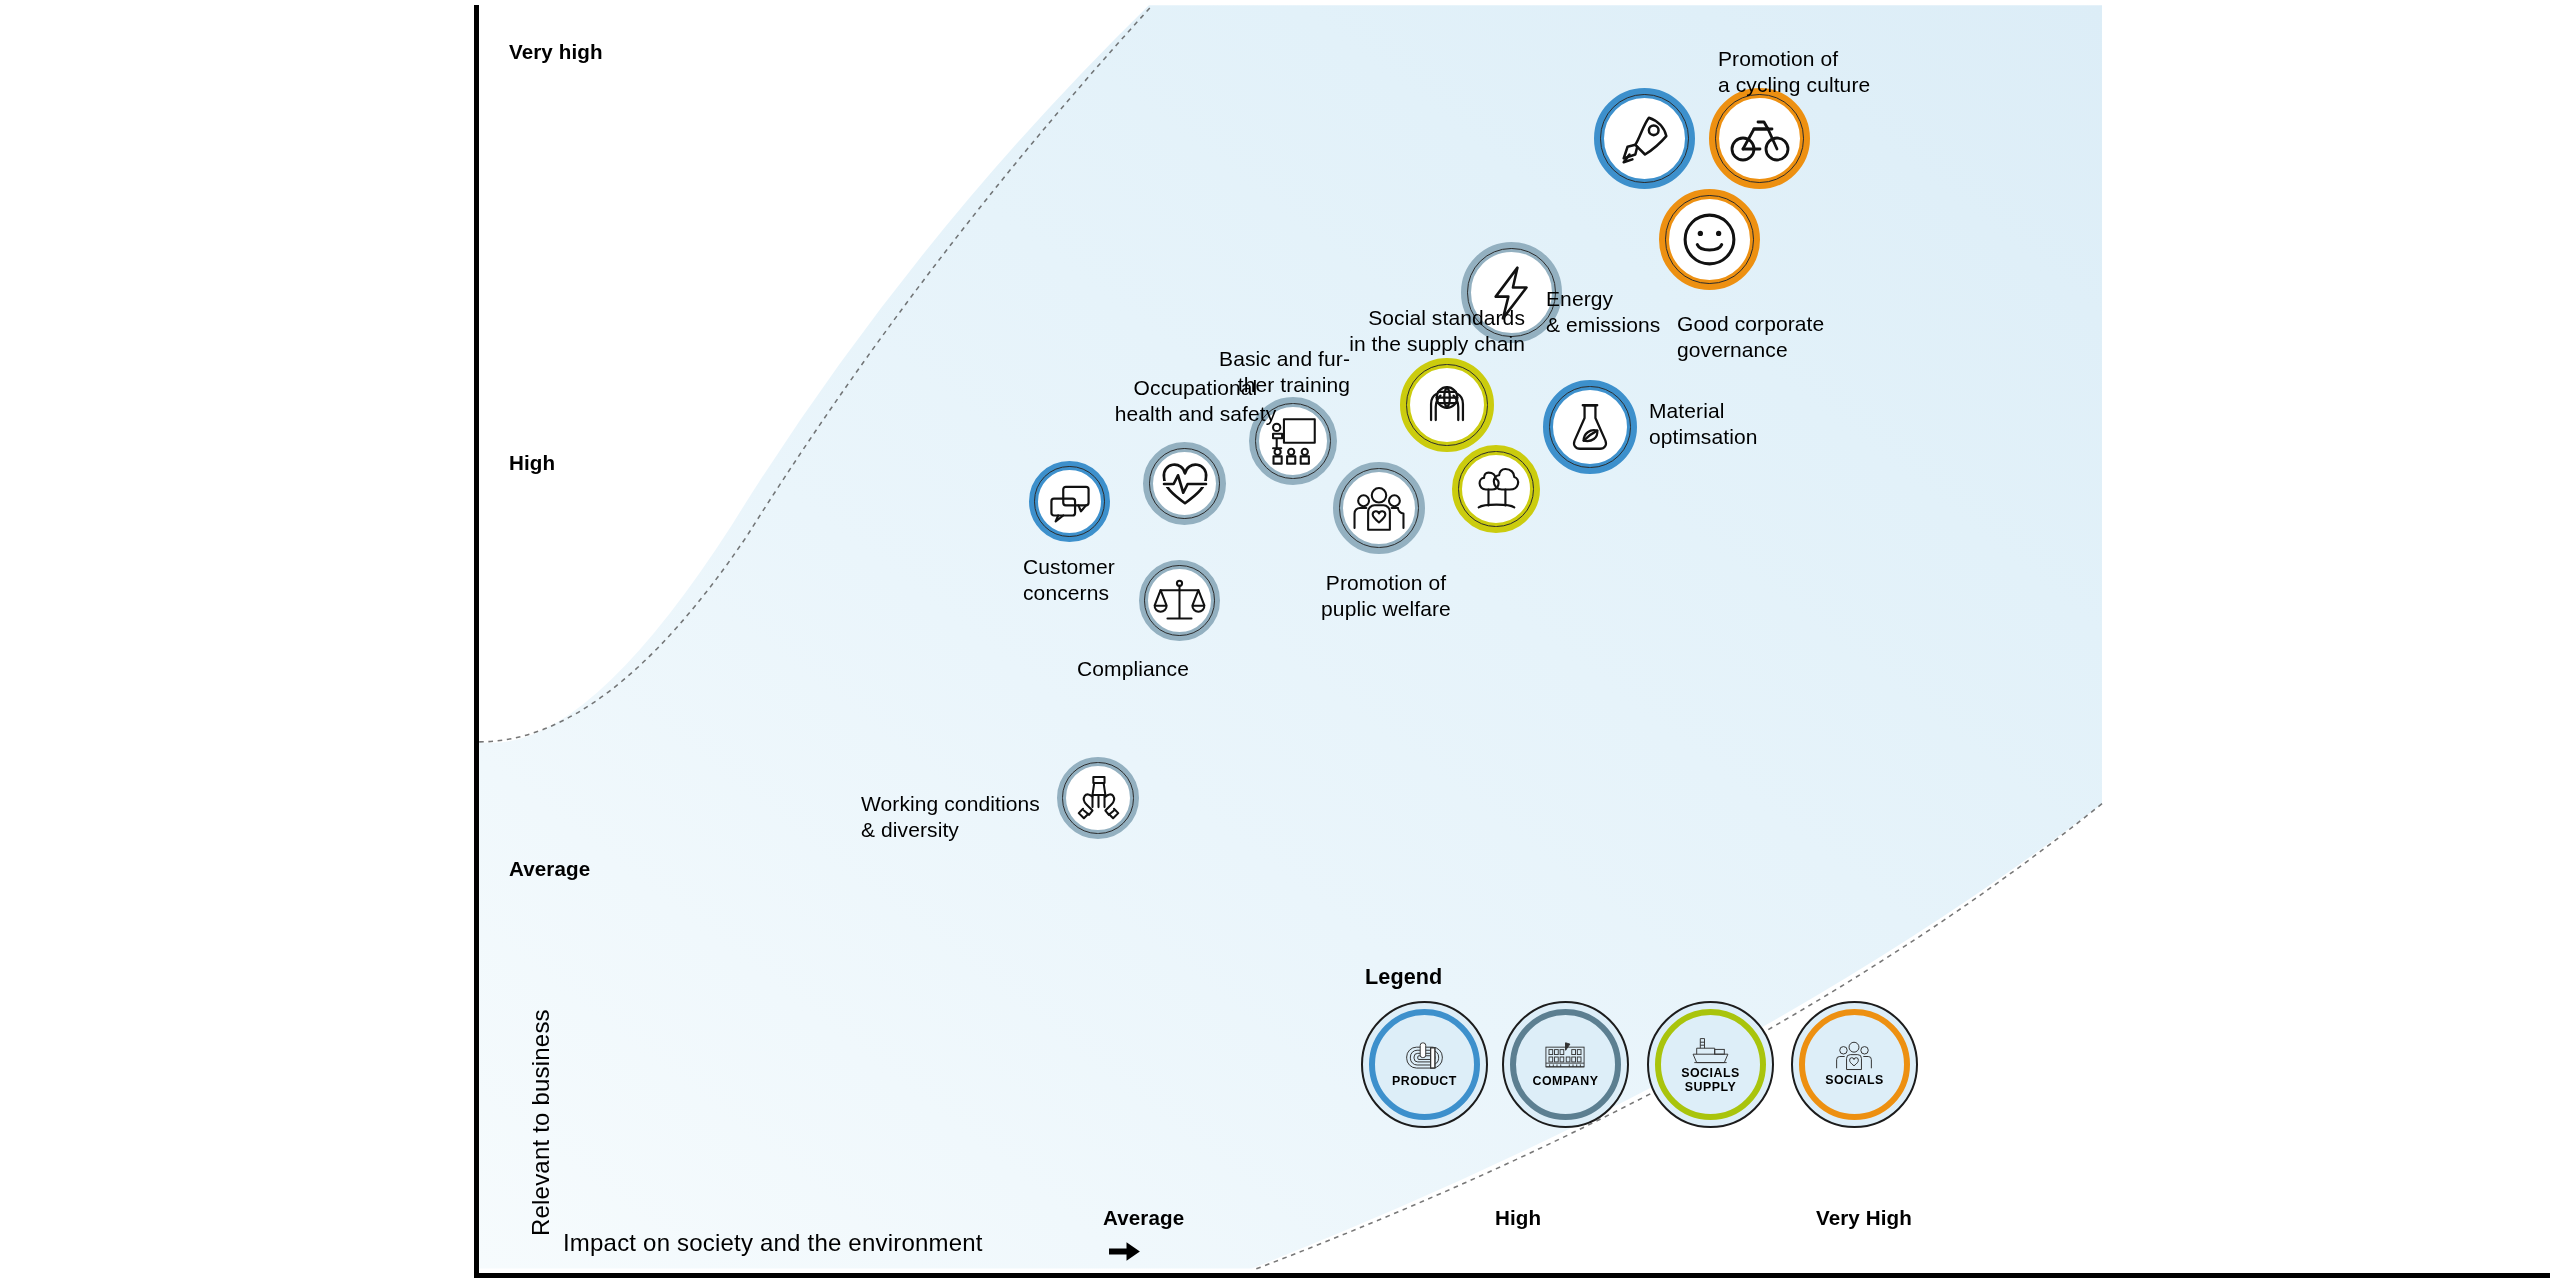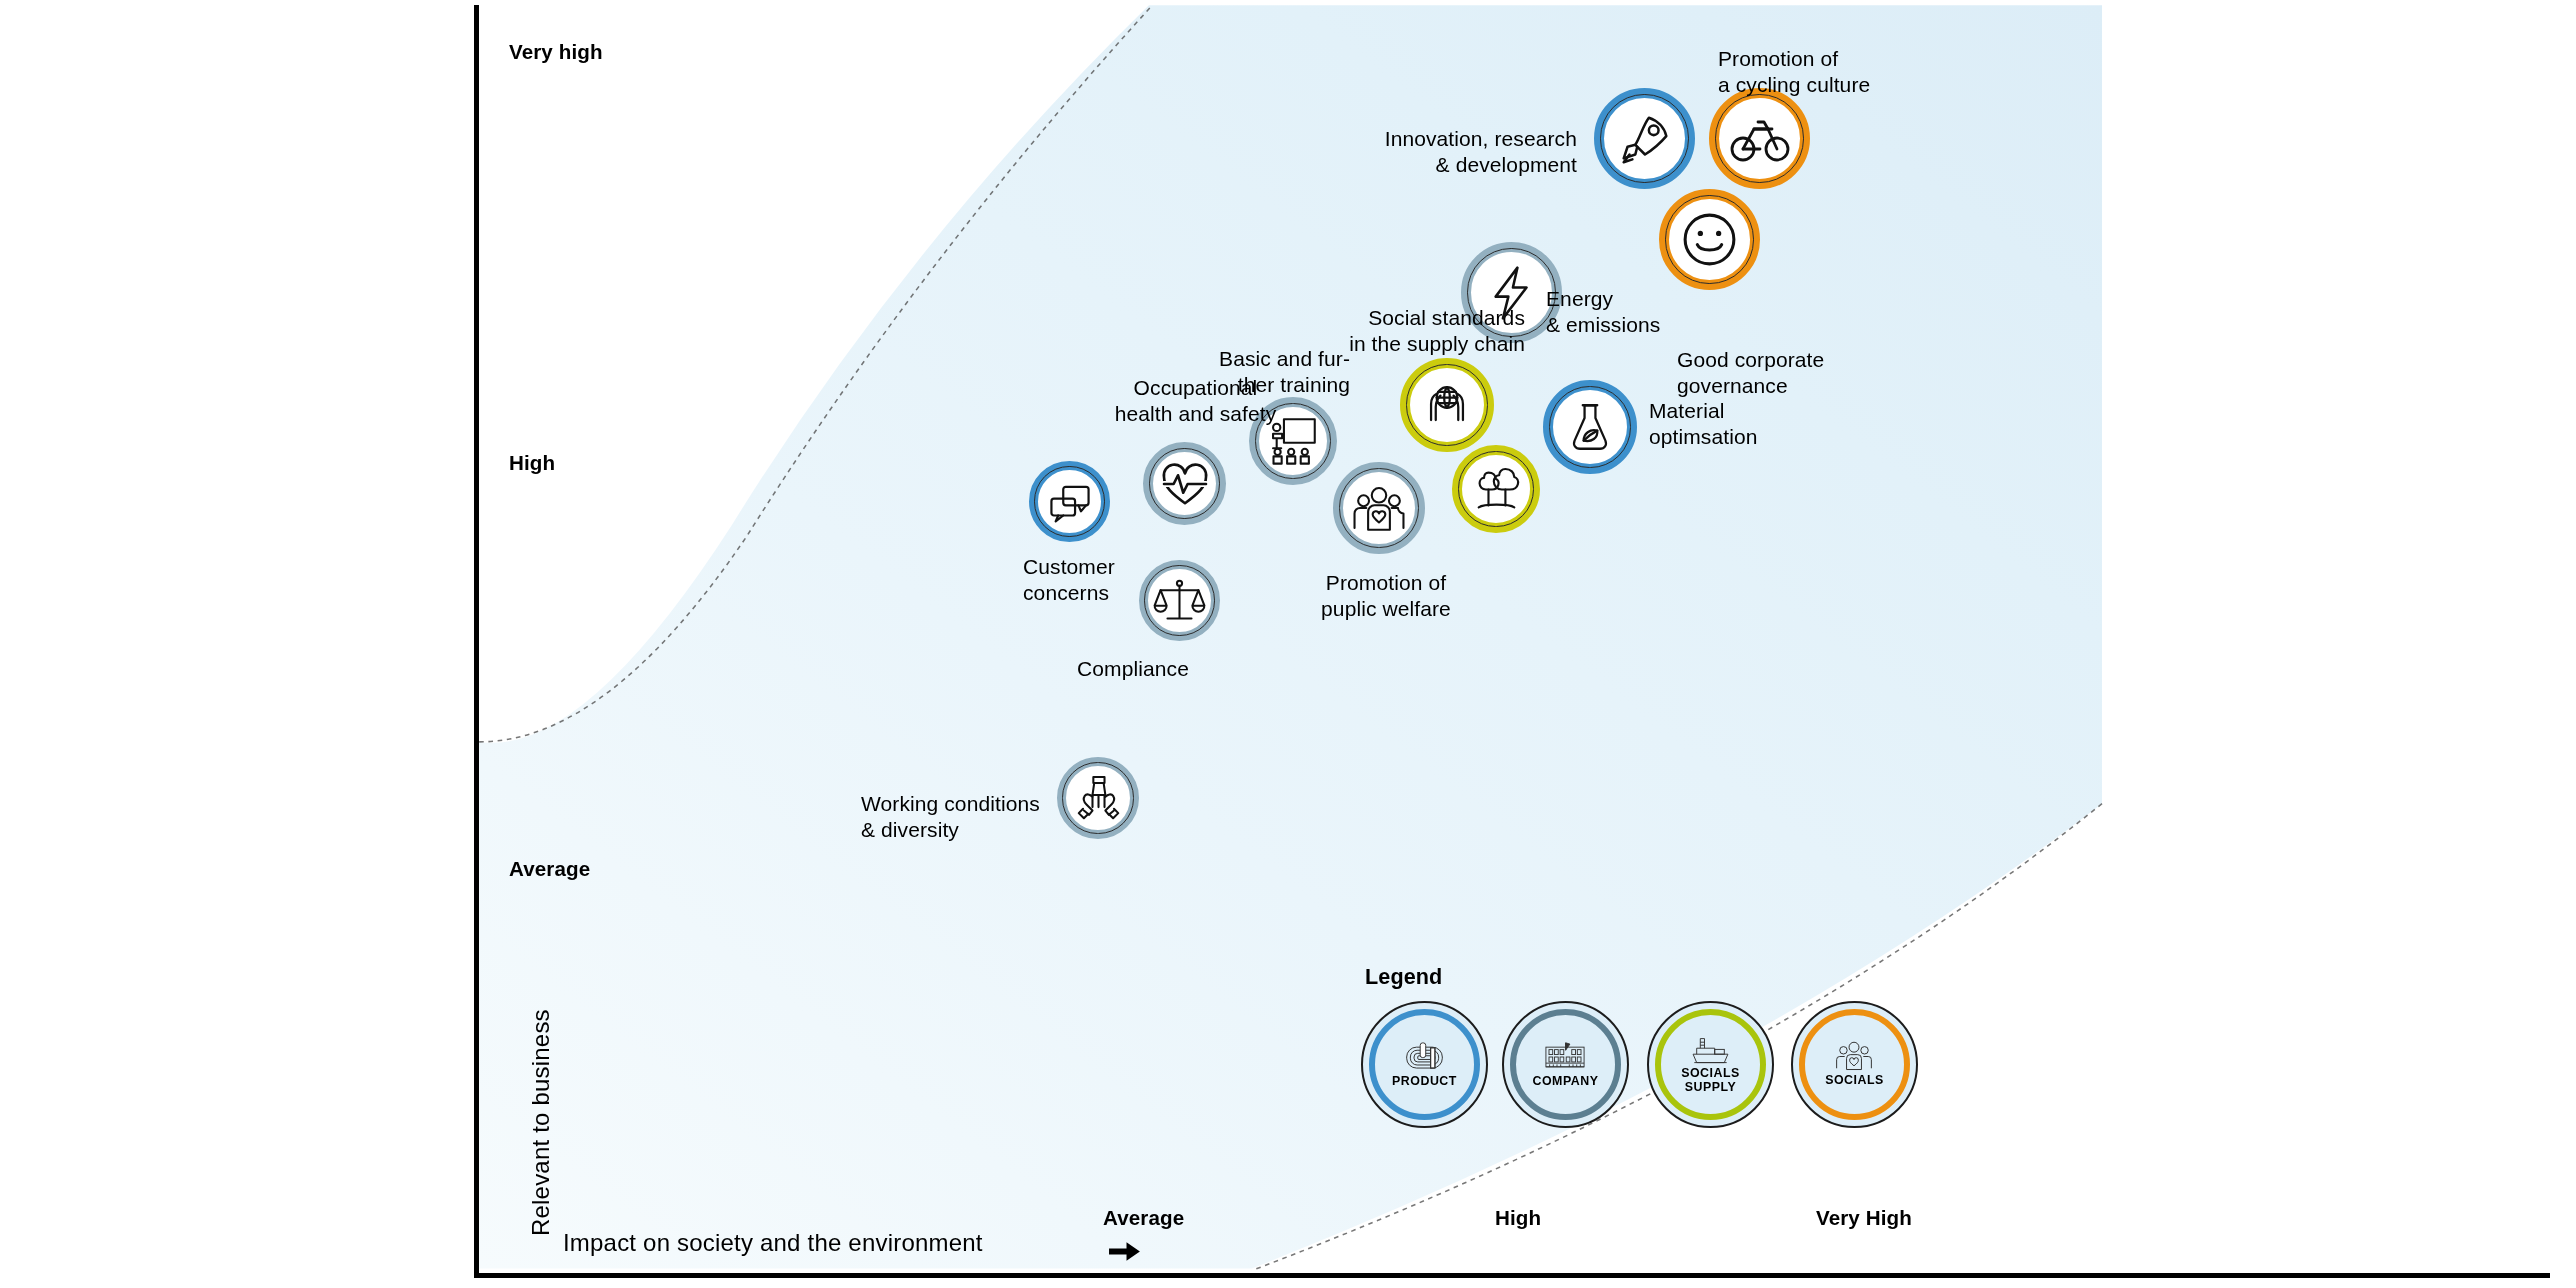--- a/index.html
+++ b/index.html
@@ -92,22 +92,20 @@
 
   <div class="bubble" style="left:1594px;top:88px;width:101px;height:101px;border:10.8px solid #3d90cc;">
     <span class="outline"></span>
     <svg width="62" height="62" viewBox="0 0 64 64" fill="none" stroke="#111" stroke-width="2.6" stroke-linecap="round" stroke-linejoin="round">
       <path d="M36 10c9 3 16 10 18 19-6 7-14 14-22 19l-10-10C27 30 30 18 36 10z"></path>
       <circle cx="41" cy="23" r="5"></circle>
       <path d="M22 38l-8 2-4 12 12-4 2-8"></path>
       <path d="M16 48l-6 8 9-3"></path>
     </svg>
   </div>
-  <div class="lbl r" style="left:1309px;top:126px;width:268px;">Innovation, research
-&amp; development</div>
 
   <div class="bubble" style="left:1709px;top:88px;width:101px;height:101px;border:10.8px solid #ed9011;">
     <span class="outline"></span>
     <svg width="64" height="64" viewBox="0 0 64 64" fill="none" stroke="#111" stroke-width="2.8" stroke-linecap="round" stroke-linejoin="round">
       <circle cx="15" cy="42" r="11"></circle>
       <circle cx="49" cy="42" r="11"></circle>
       <path d="M15 42l11-20h14l9 20"></path>
       <path d="M26 22h18"></path>
       <path d="M40 22l-4-7h-6"></path>
       <path d="M32 42h-17"></path>
@@ -118,21 +116,21 @@
 
   <div class="bubble" style="left:1659px;top:189px;width:101px;height:101px;border:10.8px solid #ed9011;">
     <span class="outline"></span>
     <svg width="65" height="65" viewBox="0 0 64 64" fill="none" stroke="#111" stroke-width="3" stroke-linecap="round" stroke-linejoin="round">
       <circle cx="32" cy="32" r="24"></circle>
       <circle cx="23" cy="26" r="2.6" fill="#111" stroke="none"></circle>
       <circle cx="41" cy="26" r="2.6" fill="#111" stroke="none"></circle>
       <path d="M20 37c3 7 21 7 24 0"></path>
     </svg>
   </div>
-  <div class="lbl l" style="left:1677px;top:311px;width:289px;margin-top:36px;">Good corporate
+  <div class="lbl l" style="left:1677px;top:311px;width:289px;">Good corporate
 governance</div>
 
   <div class="bubble" style="left:1461px;top:242px;width:101px;height:101px;border:10.8px solid #93b0c0;">
     <span class="outline"></span>
     <svg width="58" height="58" viewBox="0 0 64 64" fill="none" stroke="#111" stroke-width="2.8" stroke-linecap="round" stroke-linejoin="round">
       <path d="M38 4L14 36h14l-6 24 26-34H33z"></path>
     </svg>
   </div>
   <div class="lbl l" style="left:1546px;top:286px;width:206px;">Energy
 &amp; emissions</div>

